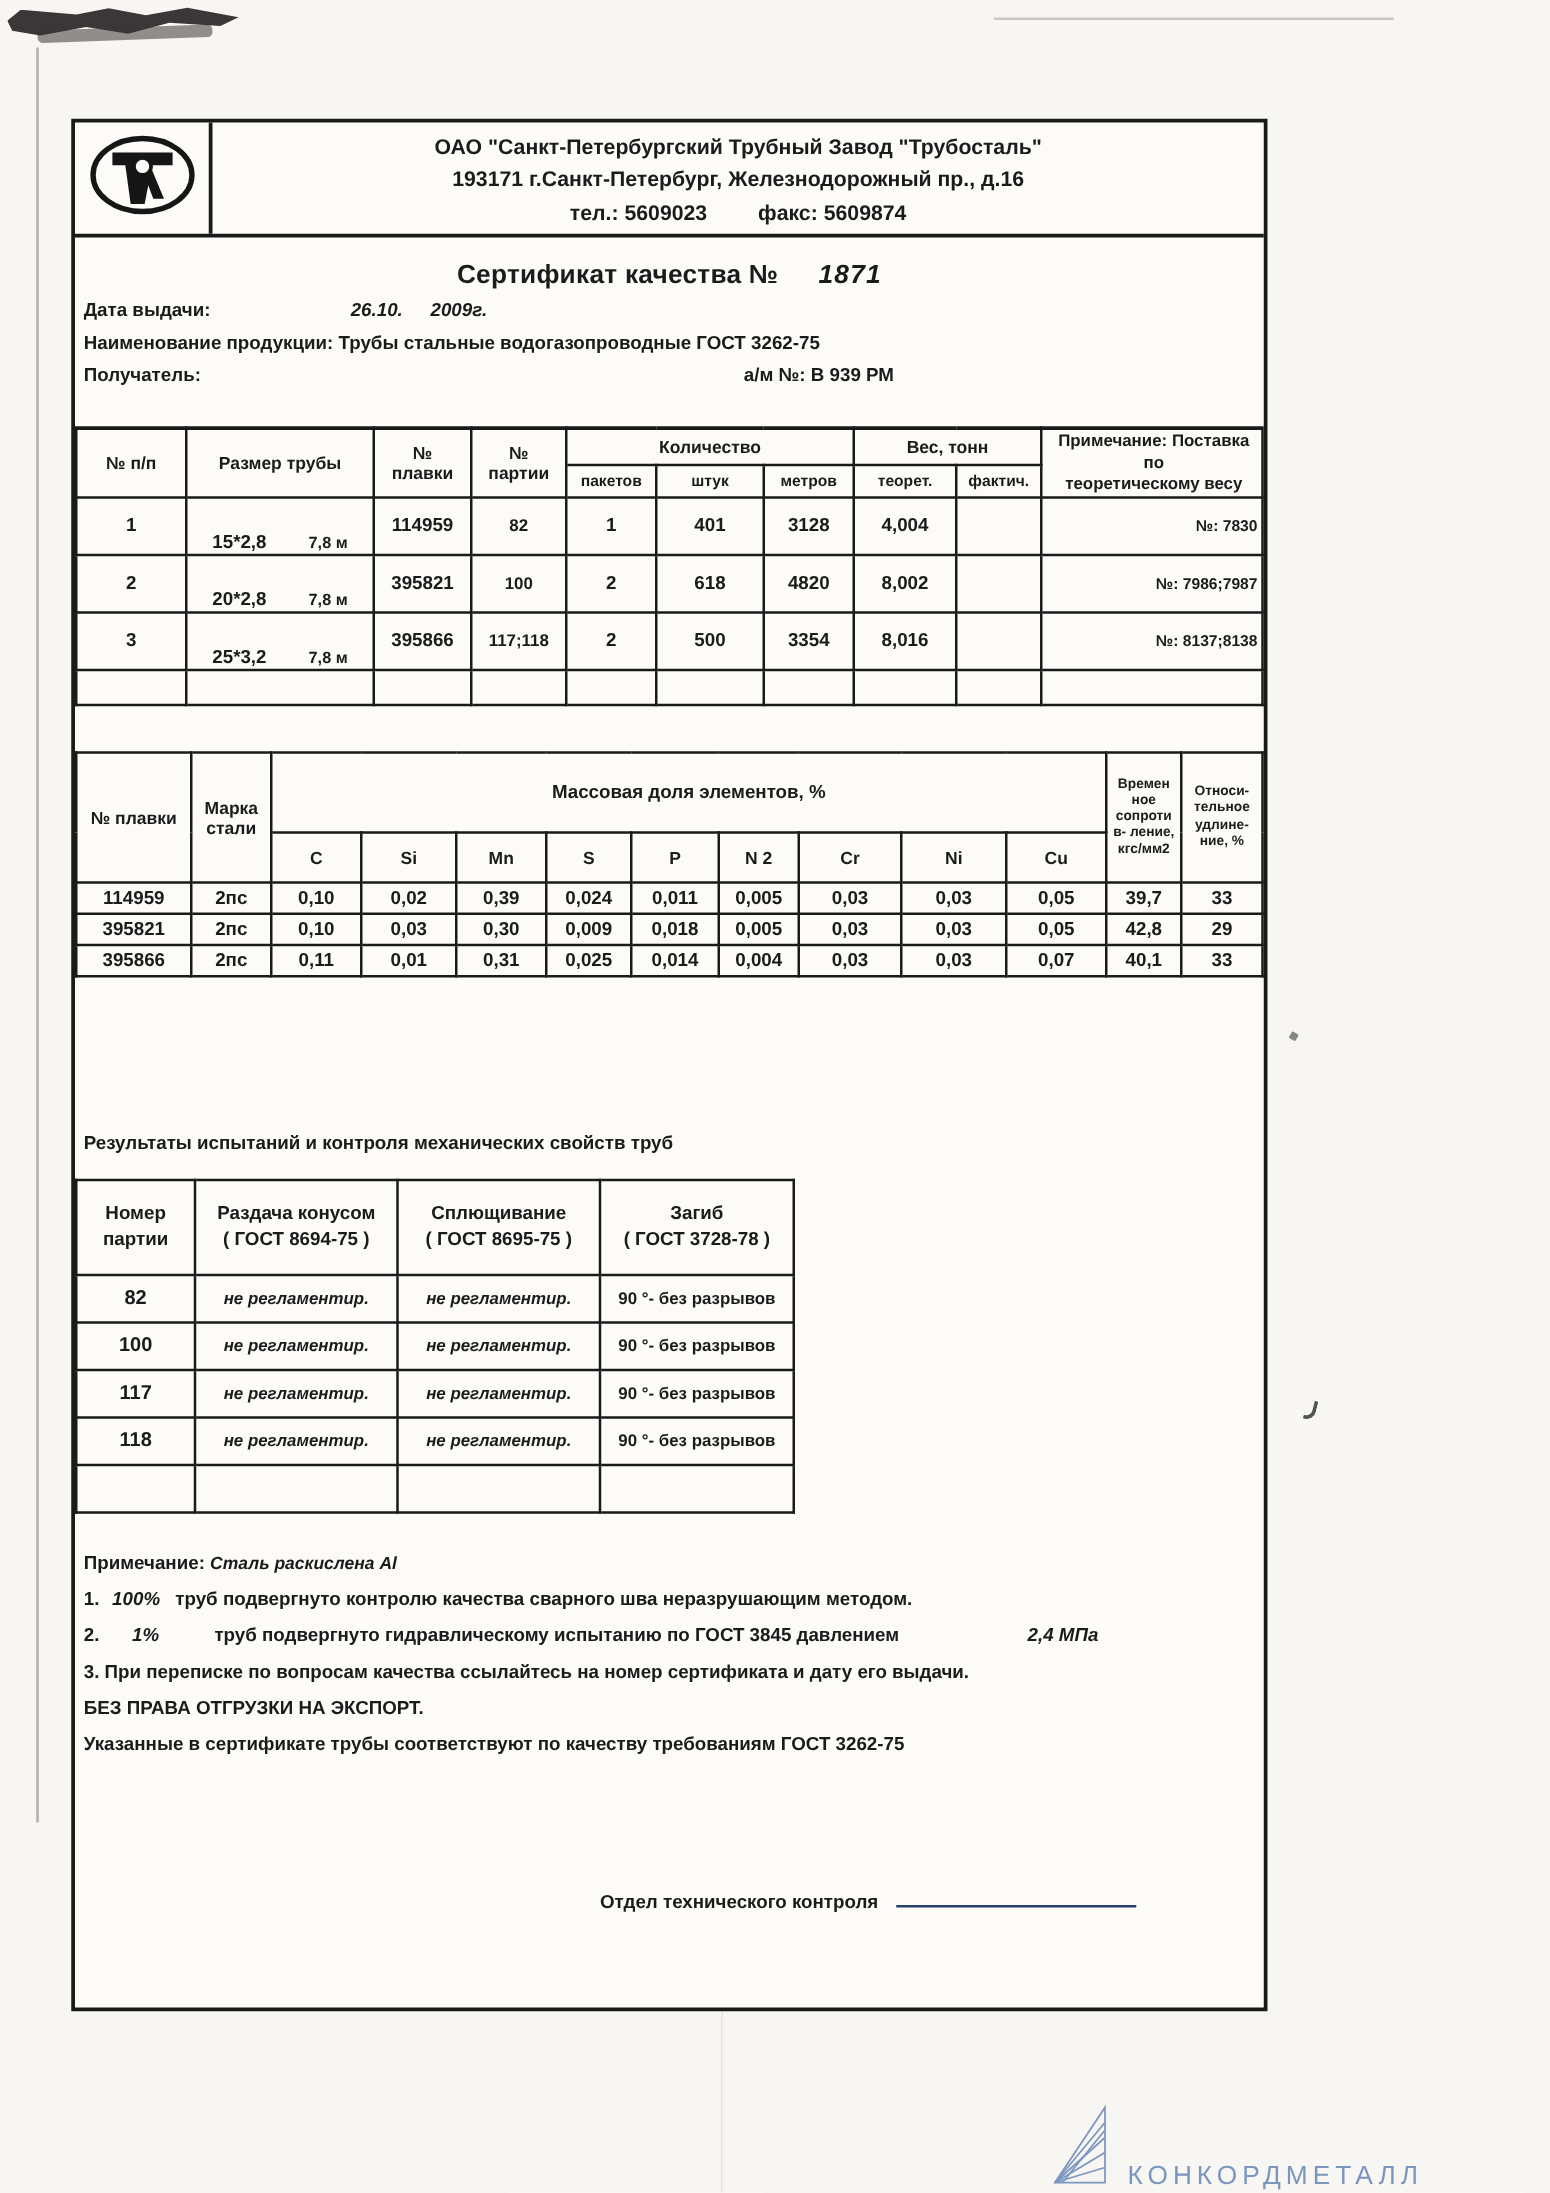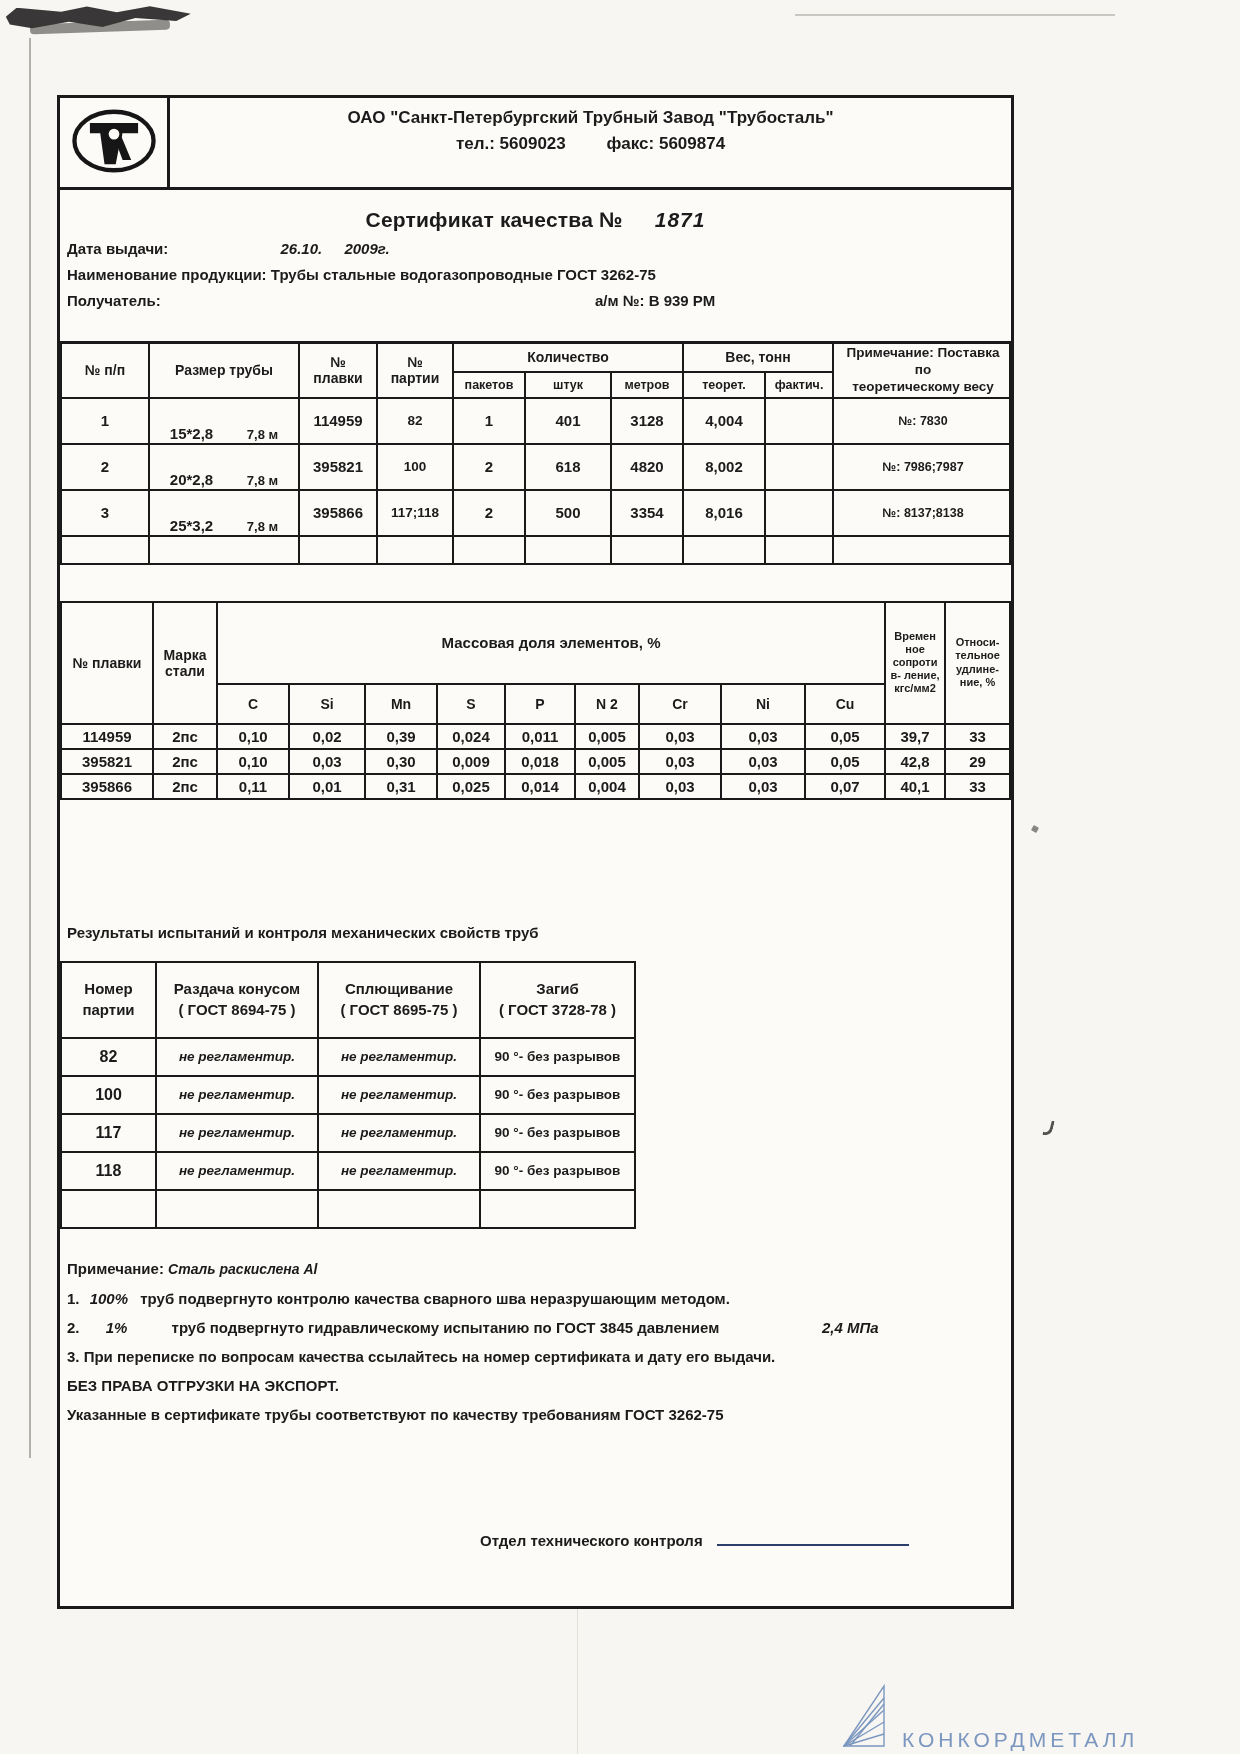--- a/index.html
+++ b/index.html
@@ -68,29 +68,29 @@
   table { border-collapse:collapse; table-layout:fixed; }
   th, td { border:2px solid #1a1a1a; font-weight:700; text-align:center; padding:1px 3px; overflow:hidden; }
 
   
   .t1 { width:100%; margin-top:31px; border-top:3px solid #1a1a1a; }
   .t1 th { font-size:14px; }
   .t1 .sub th { font-size:12.5px; height:24px; }
   .t1 thead tr:first-child th { height:27px; }
   .t1 td { height:28px; font-size:15px; }
   .t1 .note-h { font-size:13.5px; text-align:center; padding-left:6px; line-height:1.25;margin-left:42px; }
-  .t1 .note-c { font-size:12.5px; text-align:center; padding-left:6px;margin-top:32px; }
+  .t1 .note-c { font-size:12.5px; text-align:right; padding-left:6px;margin-top:32px; }
   .t1 .size-c { }
   .size-wrap { display:flex; justify-content:space-around; align-items:baseline;margin-top:25px; }
   .size-wrap .len { font-size:13px; }
   .t1 .batch-c { font-size:13.5px; }
 
   
   .t2 { width:100%; margin-top:36px; }
-  .t2 .group-h { height:82px; font-size:15px; }
+  .t2 .group-h { height:64px; font-size:15px; }
   .t2 .melt-h, .t2 .grade-h { font-size:14px; }
   .t2 .sym { height:40px; font-size:14px; }
   .t2 .narrow-h { font-size:11px; line-height:1.2; padding:2px 2px; vertical-align:middle; }
   .t2 td { height:25px; font-size:15px; }
 
   
   .t3 { width:574px; margin-top:20px; }
   .t3 th { height:76px; font-size:15px; padding:4px 6px; line-height:1.35; }
   .t3 td { height:38px; }
   .t3 .batch { font-size:16px; }
@@ -134,20 +134,21 @@
         <svg width="86" height="66" viewBox="0 0 100 76">
           <ellipse cx="50" cy="38" rx="46" ry="34" fill="none" stroke="#161616" stroke-width="5"></ellipse>
           <path d="M22 17 h56 v12 h-19 l-7 36 h-13 l-5 -36 h-12 z" fill="#161616"></path>
           <path d="M57 29 l13 31 h-10 l-9 -24 z" fill="#161616"></path>
           <circle cx="50" cy="30" r="8" fill="#fcfbf8" stroke="#161616" stroke-width="3.5"></circle>
         </svg>
       </span>
     </div>
     <div class="head-text">
       <div>ОАО "Санкт-Петербургский Трубный Завод "Трубосталь"</div>
+      <div>193171   г.Санкт-Петербург, Железнодорожный пр., д.16</div>
       <div class="head-contacts">
         <span>тел.: 5609023</span>
         <span>факс: 5609874</span>
       </div>
     </div>
   </div>
 
   <div class="title-row">
     <span>Сертификат качества №</span>
     <span class="cert-number">1871</span>

